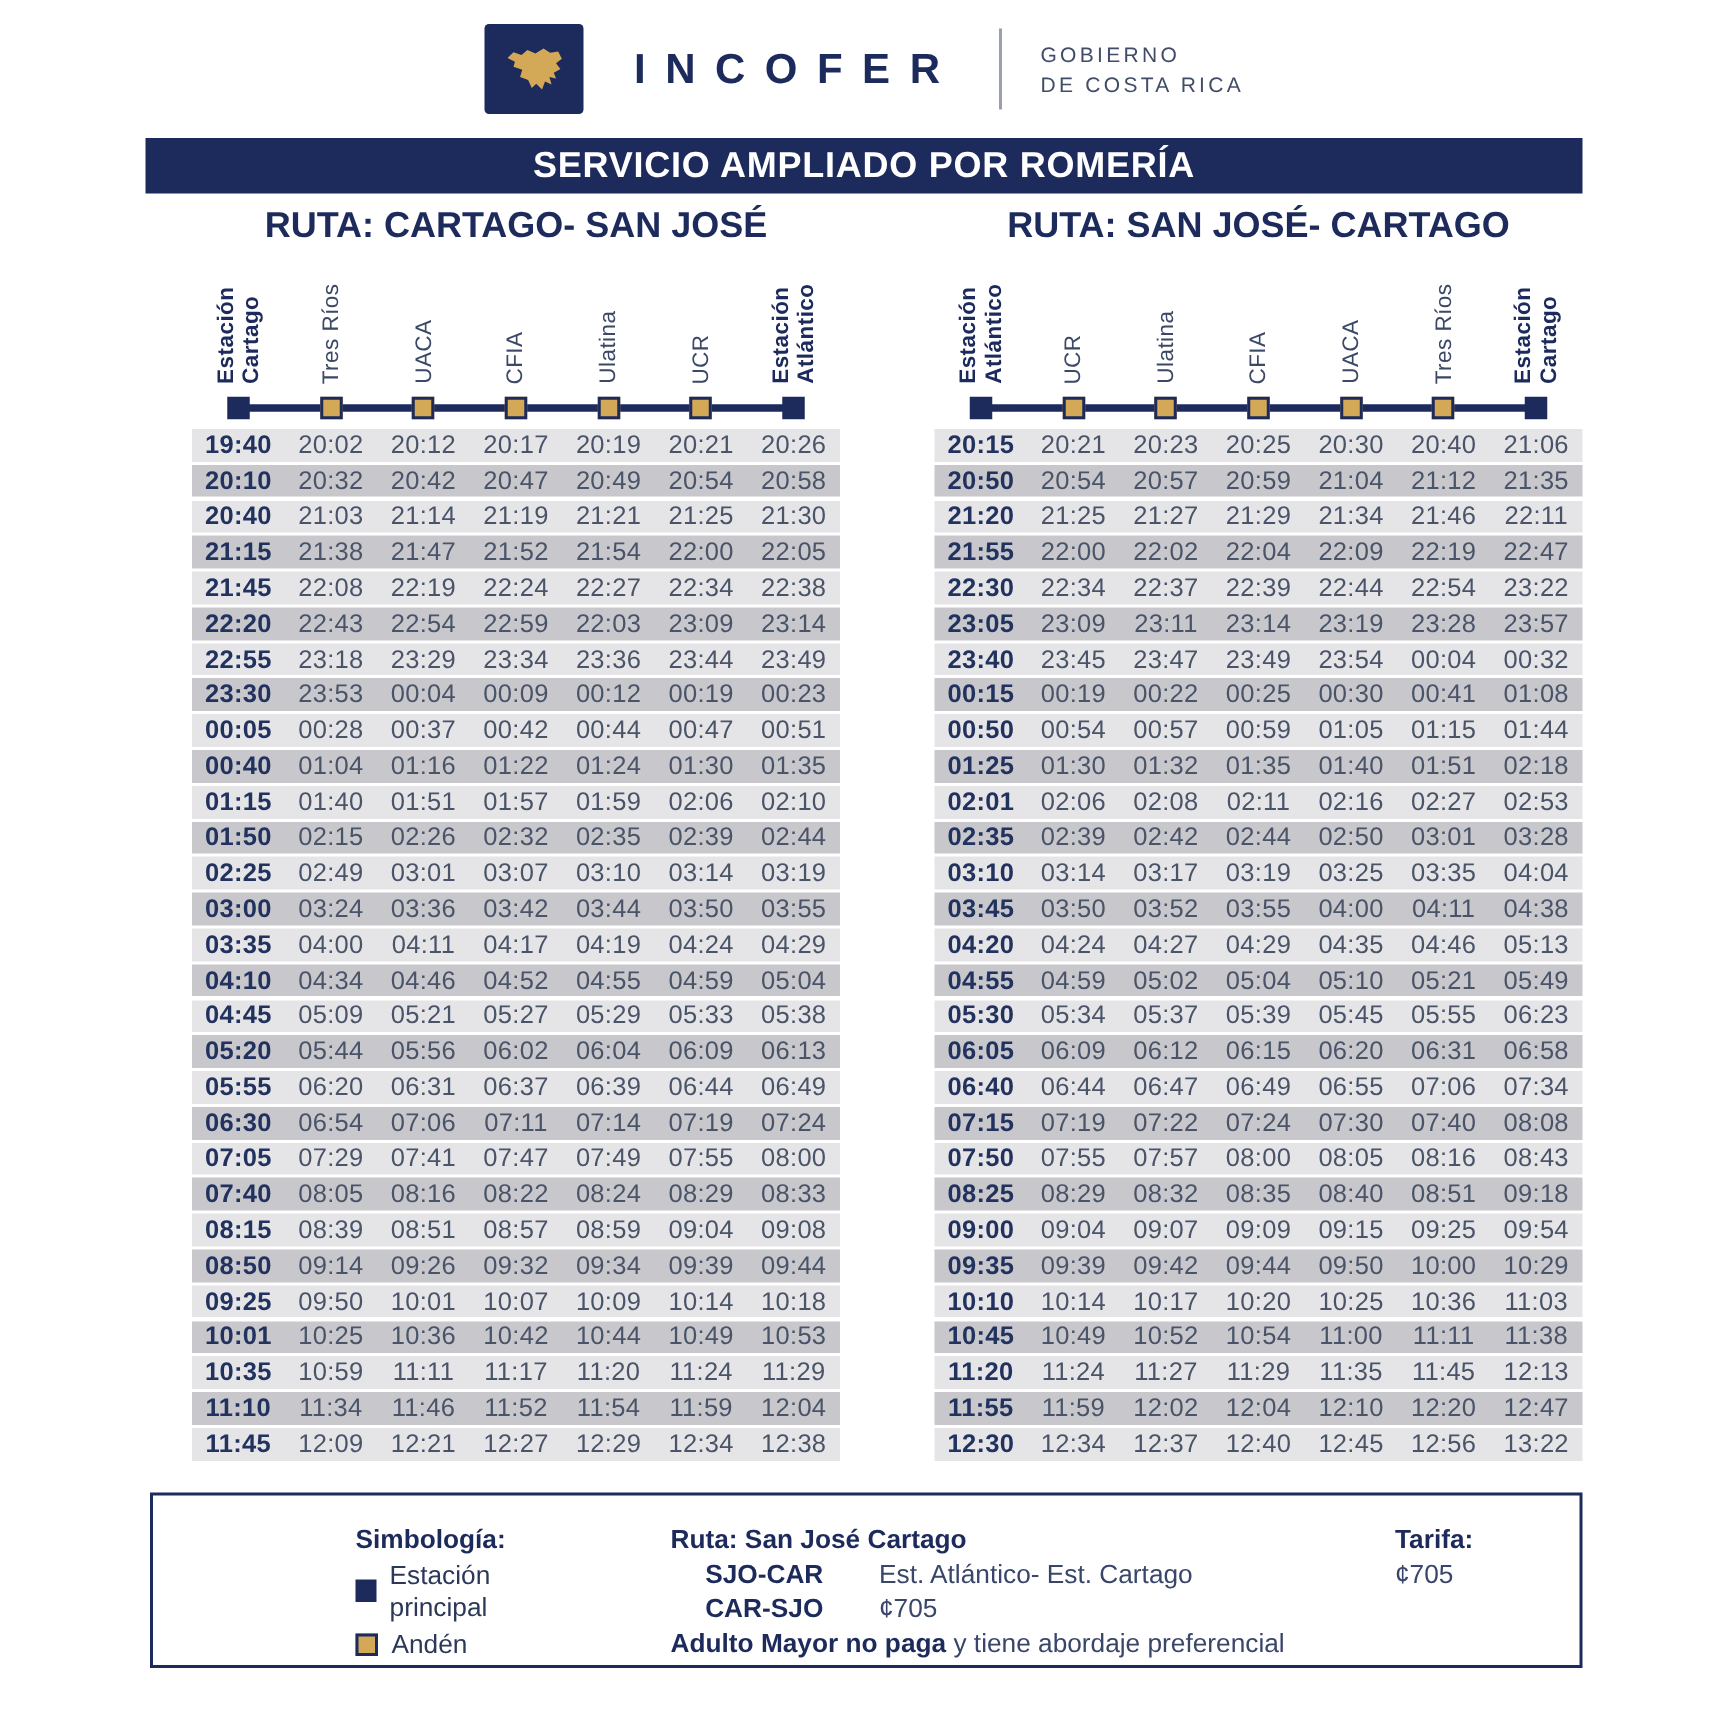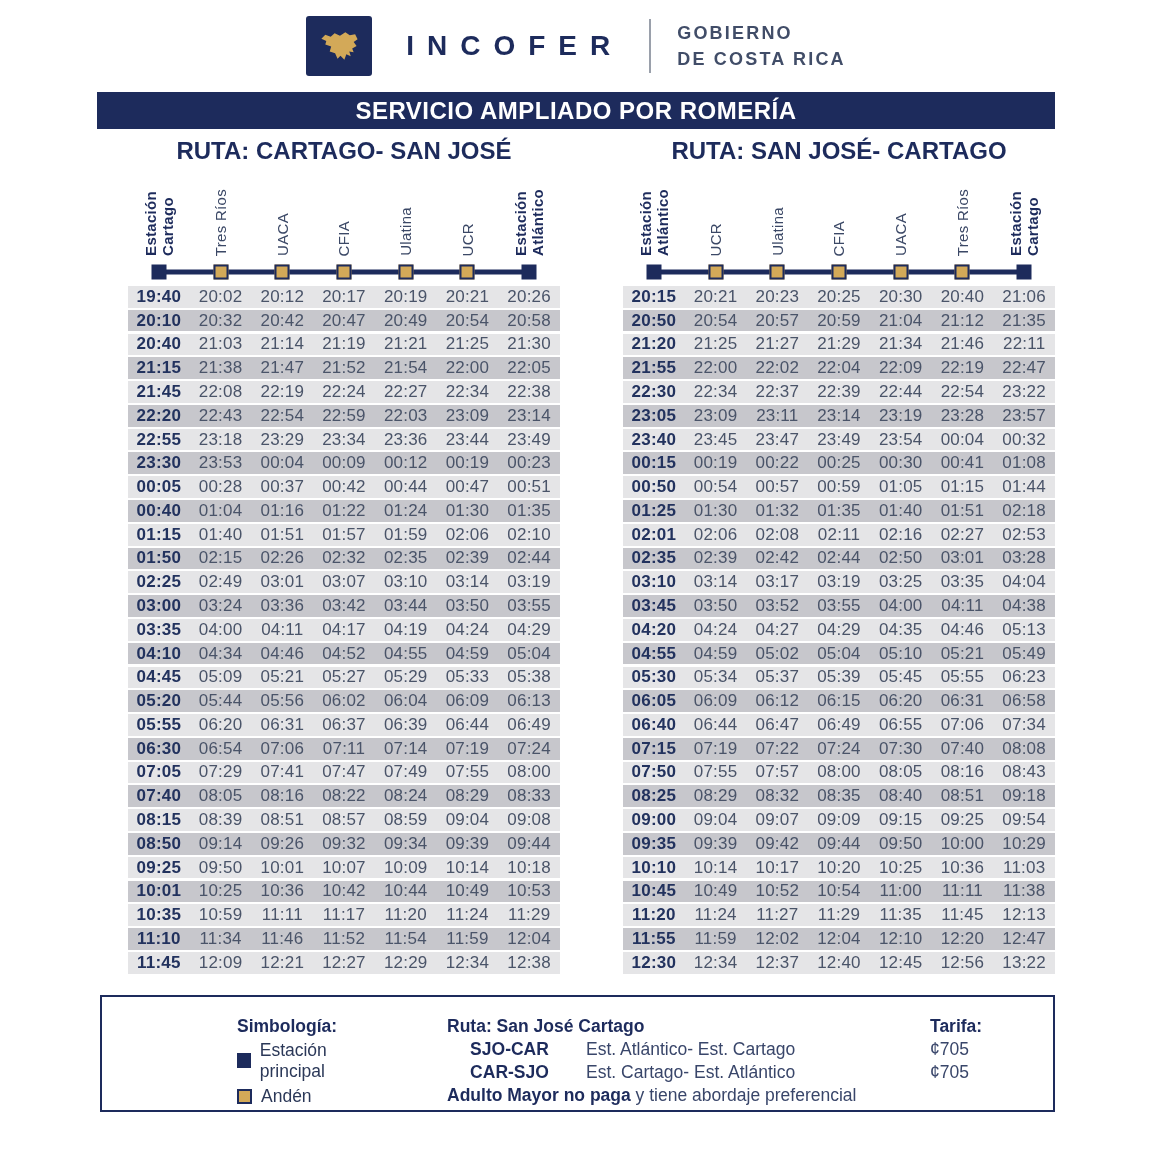--- a/index.html
+++ b/index.html
@@ -9,21 +9,21 @@
   *{box-sizing:border-box; margin:0; padding:0;}
   body{width:1152px; height:1153px; background:#ffffff; font-family:"Liberation Sans",sans-serif; overflow:hidden;}
   .page{position:relative; width:1152px; height:1153px;}
 
   
   .brand{display:flex; align-items:center; justify-content:center; gap:26px; height:92px;}
   .logo{width:66px; height:60px; background:var(--navy); border-radius:3px; display:flex; align-items:center; justify-content:center;}
   .logo svg{width:50px; height:44px;}
   .brand-name{font-size:28px; font-weight:600; letter-spacing:13px; color:var(--navy); padding-left:8px;}
   .v-divider{width:2px; height:54px; background:var(--divider);}
-  .gov{font-size:18px; font-weight:bold; letter-spacing:2.2px; color:var(--gov-text); line-height:1.45;}
+  .gov{font-size:14px; font-weight:normal; letter-spacing:2.2px; color:var(--gov-text); line-height:1.45;}
 
   
   .banner{margin:0 97px; width:958px; height:37px; background:var(--navy); color:#ffffff;
           display:flex; align-items:center; justify-content:center;
           font-size:24px; font-weight:bold; letter-spacing:0.5px;}
 
   
   .routes{margin:6px 97px 0 97px; width:958px; display:flex; gap:32px;}
   .route-col{width:463px;padding-left:31px;}
   .route-title{text-align:center; font-size:24px; font-weight:bold; color:var(--navy); height:32px; line-height:32px;}
@@ -704,21 +704,20 @@
         </div>
     </div>
     <div class="fare">
       <div class="fare-grid" id="fare-grid">
         <div class="fare-route">Ruta: San José Cartago</div>
         <div class="fare-tarifa">Tarifa:</div>
       <div class="fare-code">SJO-CAR</div>
           <div class="fare-desc">Est. Atlántico- Est. Cartago</div>
           <div class="fare-amt">¢705</div>
           <div class="fare-code">CAR-SJO</div>
-          <div class="fare-desc">Est. Cartago- Est. Atlántico</div>
           <div class="fare-amt">¢705</div>
         </div>
       <div class="fare-note">
         <b>Adulto Mayor no paga</b><span> y tiene abordaje preferencial</span>
       </div>
     </div>
   </div>
 
 </div>
 

